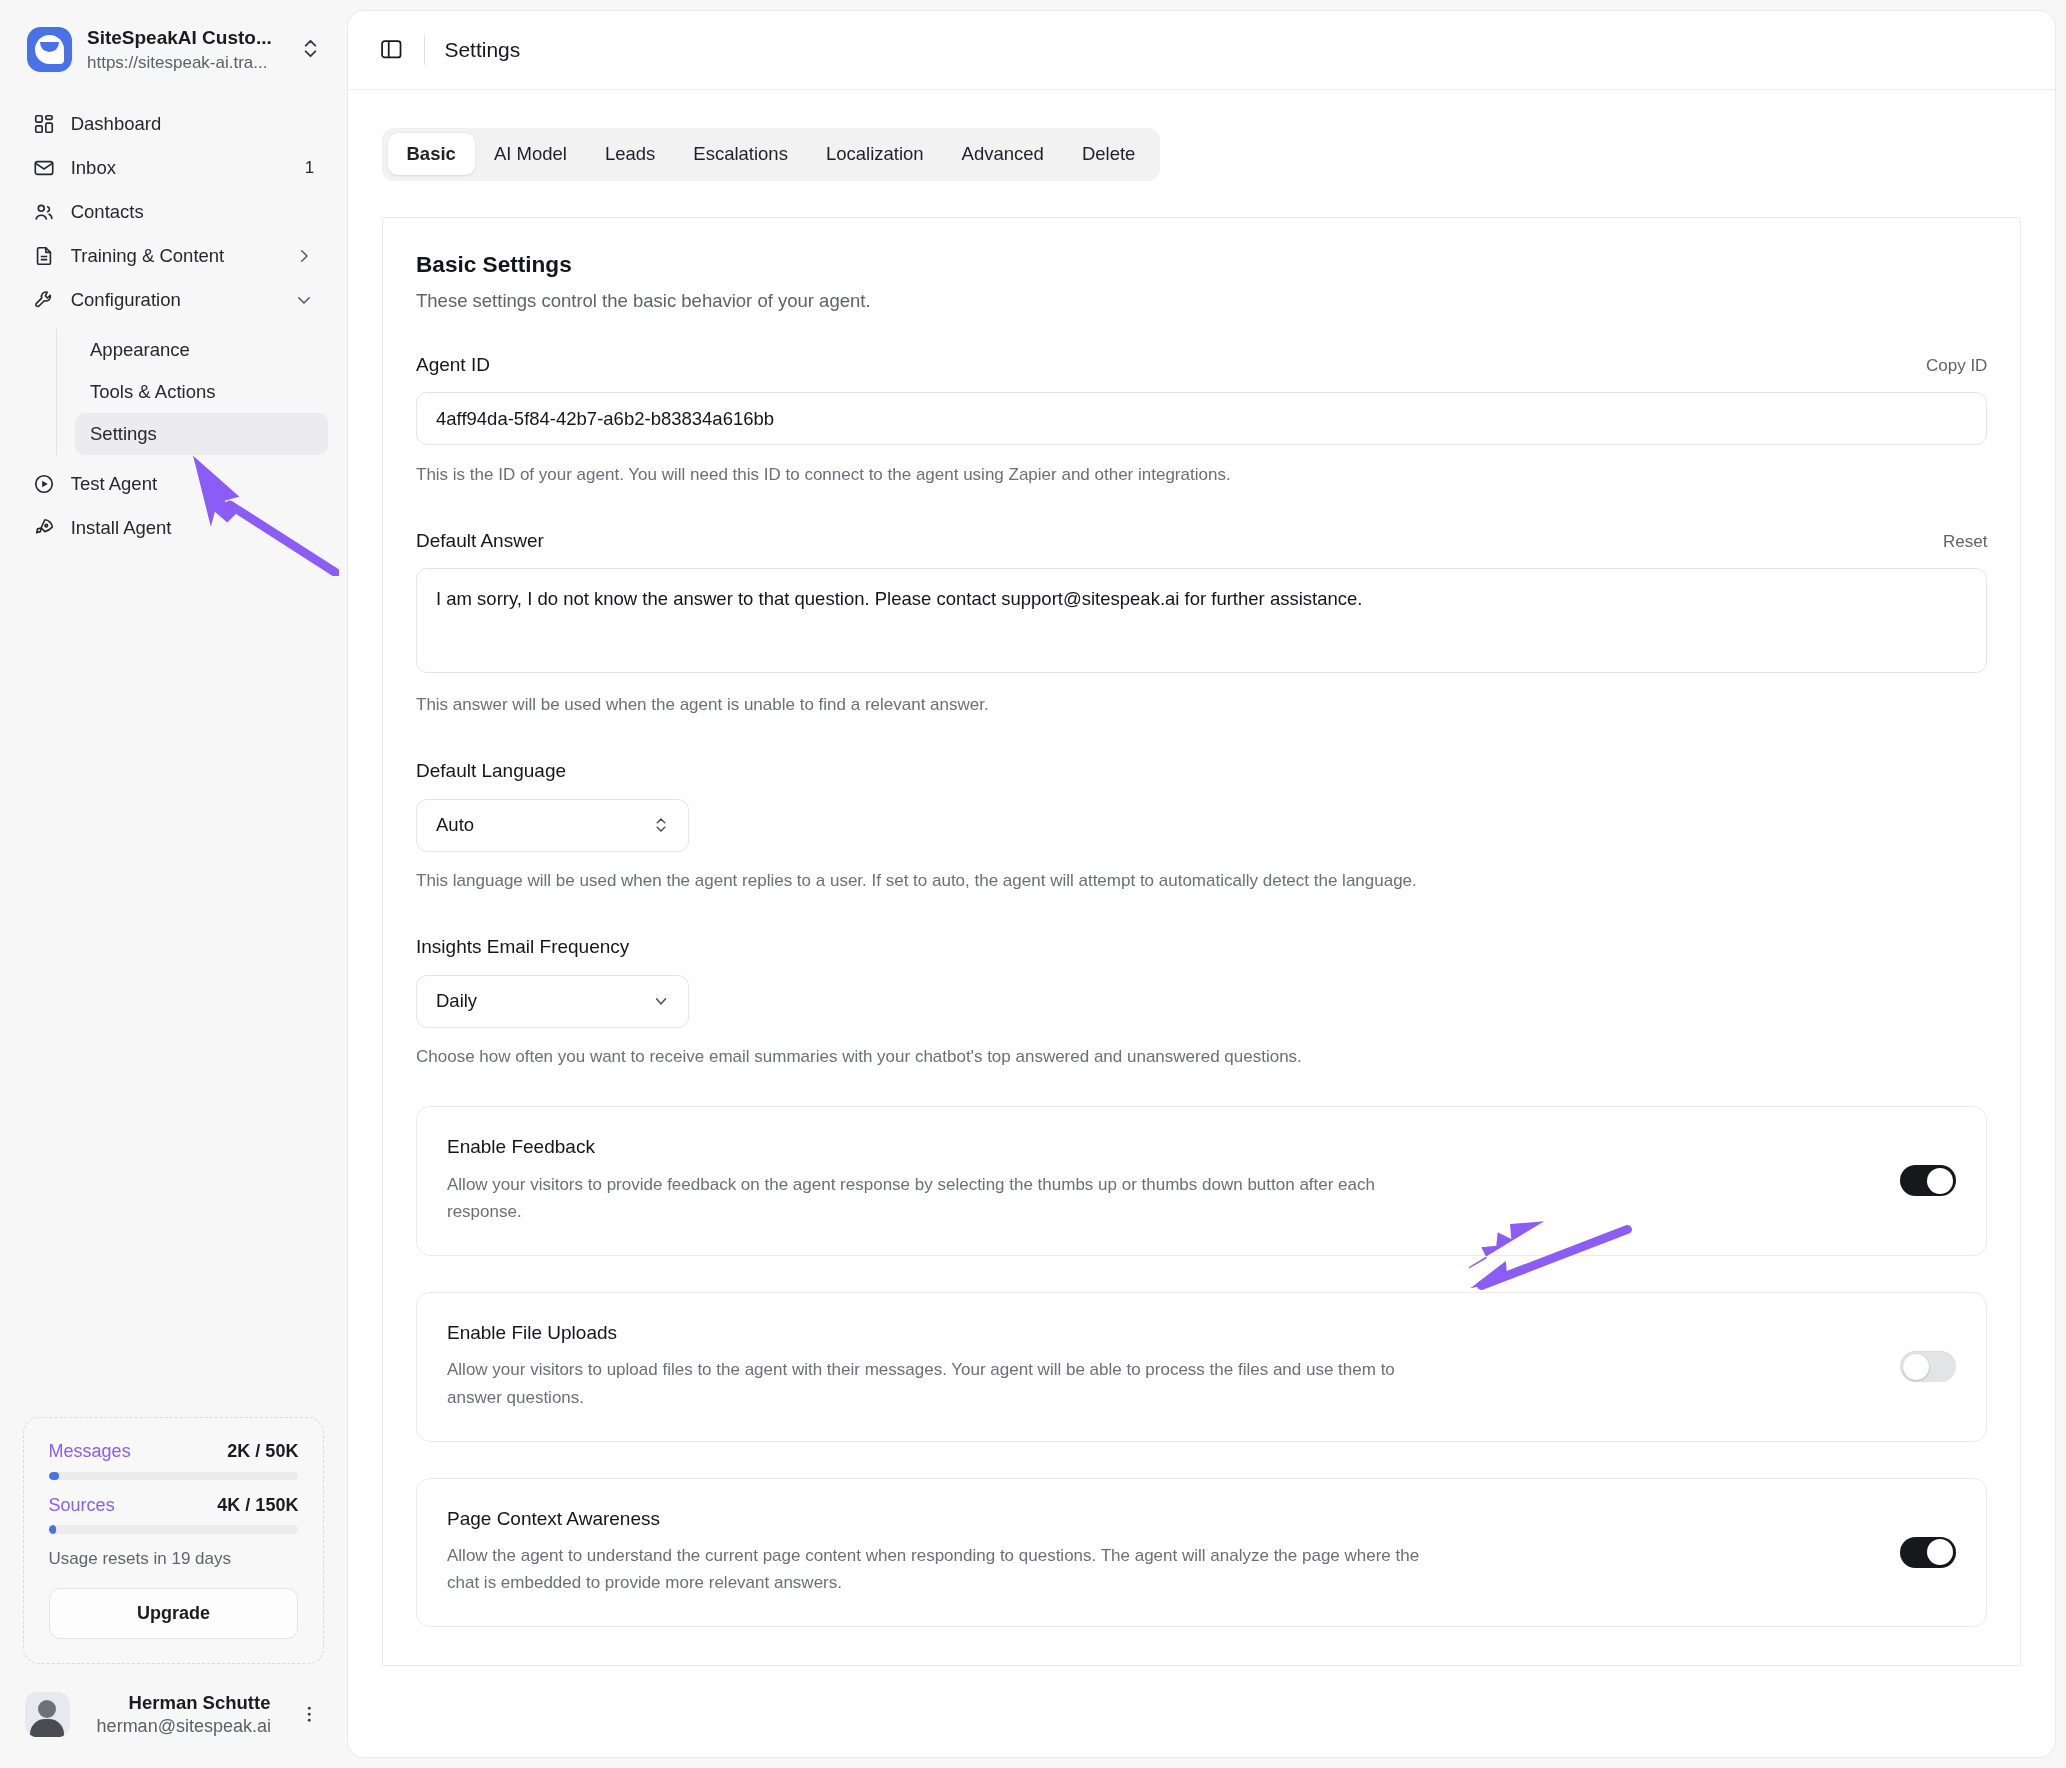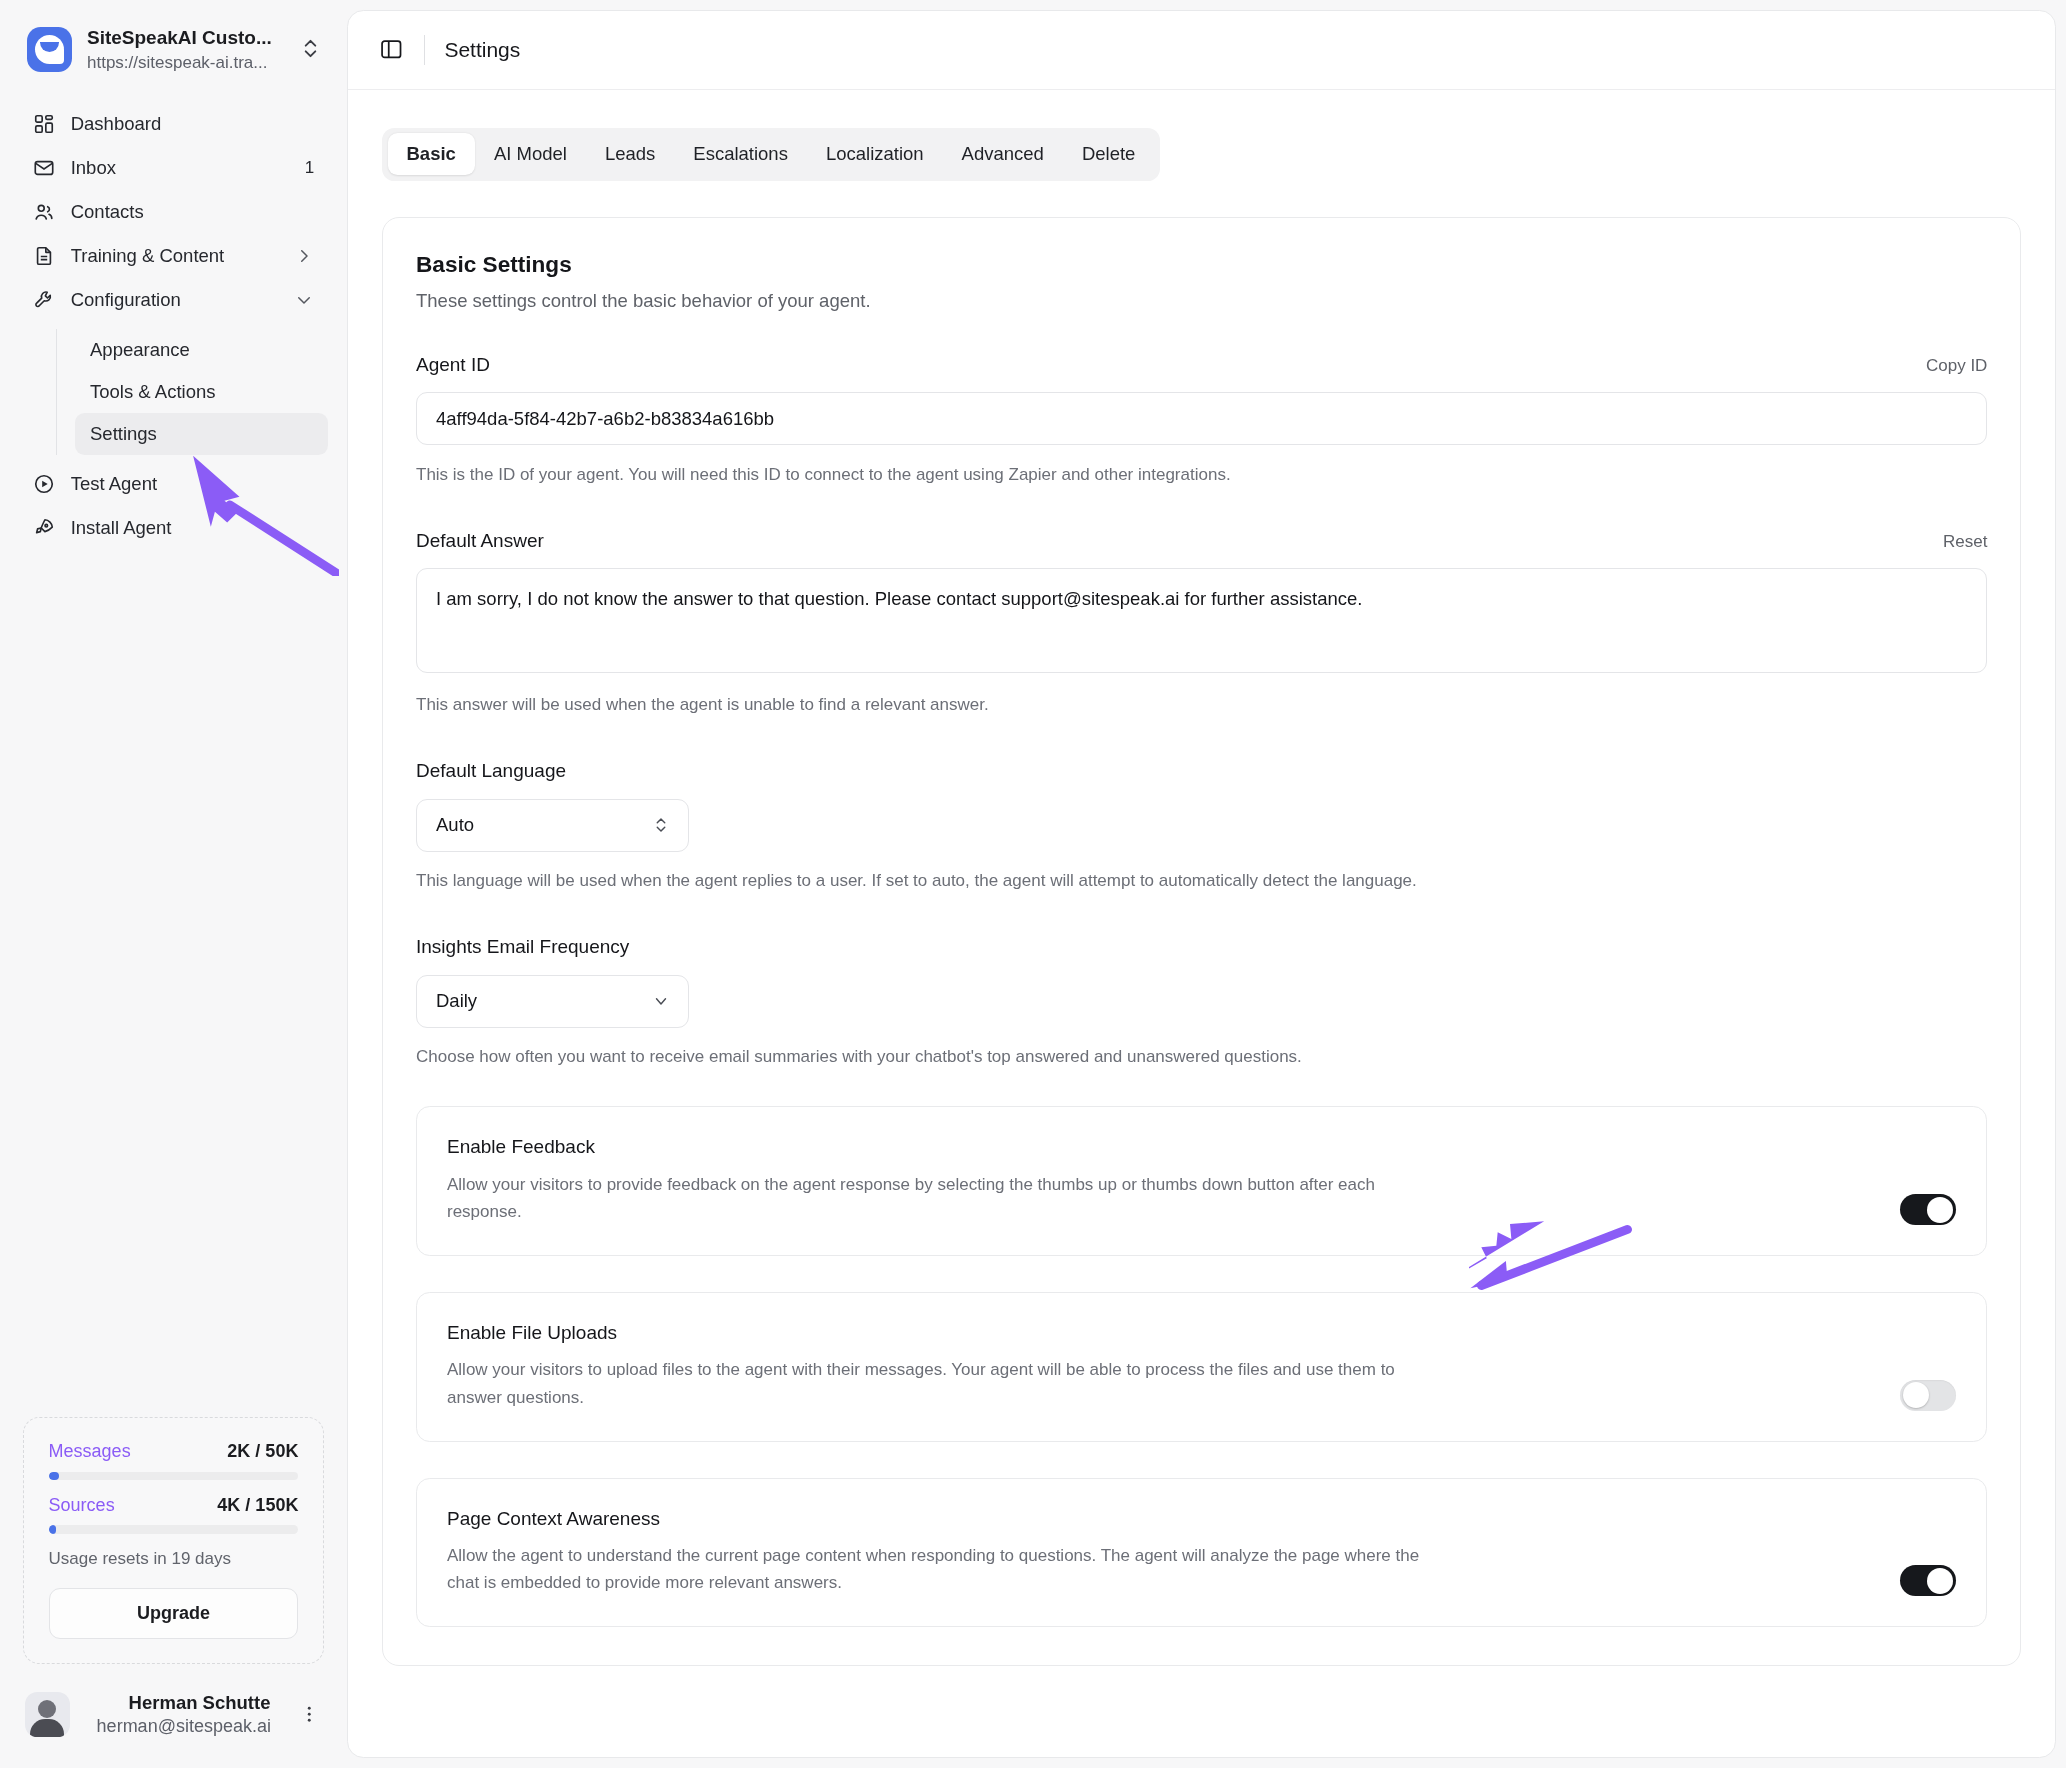--- a/index.html
+++ b/index.html
@@ -137,21 +137,21 @@
     border-radius: 12.3px; padding: 5.5px; margin-bottom: 36px;
   }
   .tab {
     height: 42px; padding: 0 19px; border-radius: 9.6px;
     display: flex; align-items: center; justify-content: center;
     font-size: 18.5px; color: #1f2126; cursor: pointer; white-space: nowrap;
   }
   .tab.active { background: #ffffff; font-weight: 600; box-shadow: 0 0.7px 2.1px rgba(0,0,0,.10); }
 
   .card {
-    border: 1.4px solid #e9eaec; border-radius: 17px;
+    border: 1.4px solid #e9eaec; border-radius: 2px;
     padding: 34px 33px 38px 33px;
   }
   .sec-title { font-size: 22.6px; font-weight: 600; color: #15161a; }
   .sec-sub { font-size: 18.5px; color: #5f6269; margin-top: 12.3px; }
 
   .field { margin-top: 42px; }
   .field-head { display: flex; justify-content: space-between; align-items: baseline; }
   .field-lbl { font-size: 19px; color: #15161a; font-weight: 500; }
   .field-action { font-size: 17px; color: #5f6269; cursor: pointer; }
   .text-input {
@@ -174,21 +174,21 @@
     border: 1.4px solid #e4e5e8; border-radius: 11px;
     display: flex; align-items: center; justify-content: space-between;
     padding: 0 18px 0 19px; font-size: 18.5px; color: #15161a;
     background: #fff; cursor: pointer;
   }
   .select .chev { color: #4a4d55; display: flex; align-items: center; }
 
   .toggle-card {
     margin-top: 36px; border: 1.4px solid #e9eaec; border-radius: 13.7px;
     padding: 29px 30px 30px 30px;
-    display: flex; align-items: flex-end; gap: 27px;
+    display: flex; align-items: center; gap: 27px;
   }
   .toggle-card .tc-text { flex: 1; }
   .tc-title { font-size: 19px; font-weight: 500; color: #15161a; }
   .tc-desc { font-size: 17px; color: #6c6f77; margin-top: 12.3px; line-height: 1.6; max-width: 998px; }
   .switch {
     width: 56px; height: 31px; border-radius: 18px; flex: 0 0 56px;
     position: relative; cursor: pointer; background: #e3e4e6;
     box-shadow: 0 0.7px 1.4px rgba(0,0,0,.06) inset;
   }
   .switch.on { background: #16181c; }

